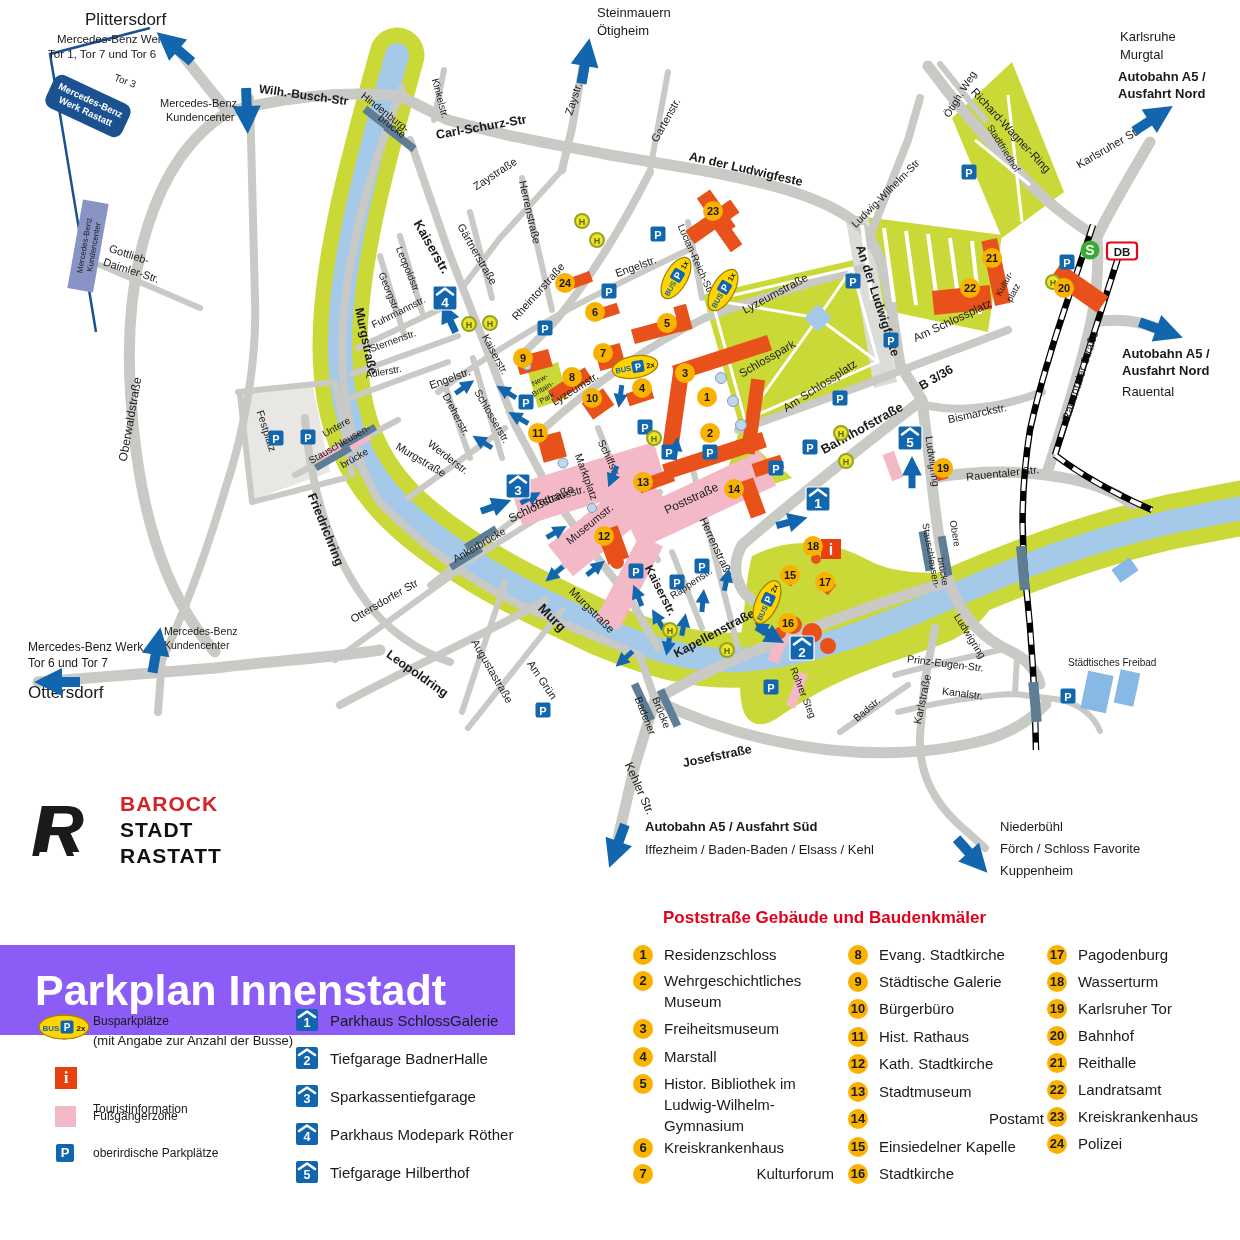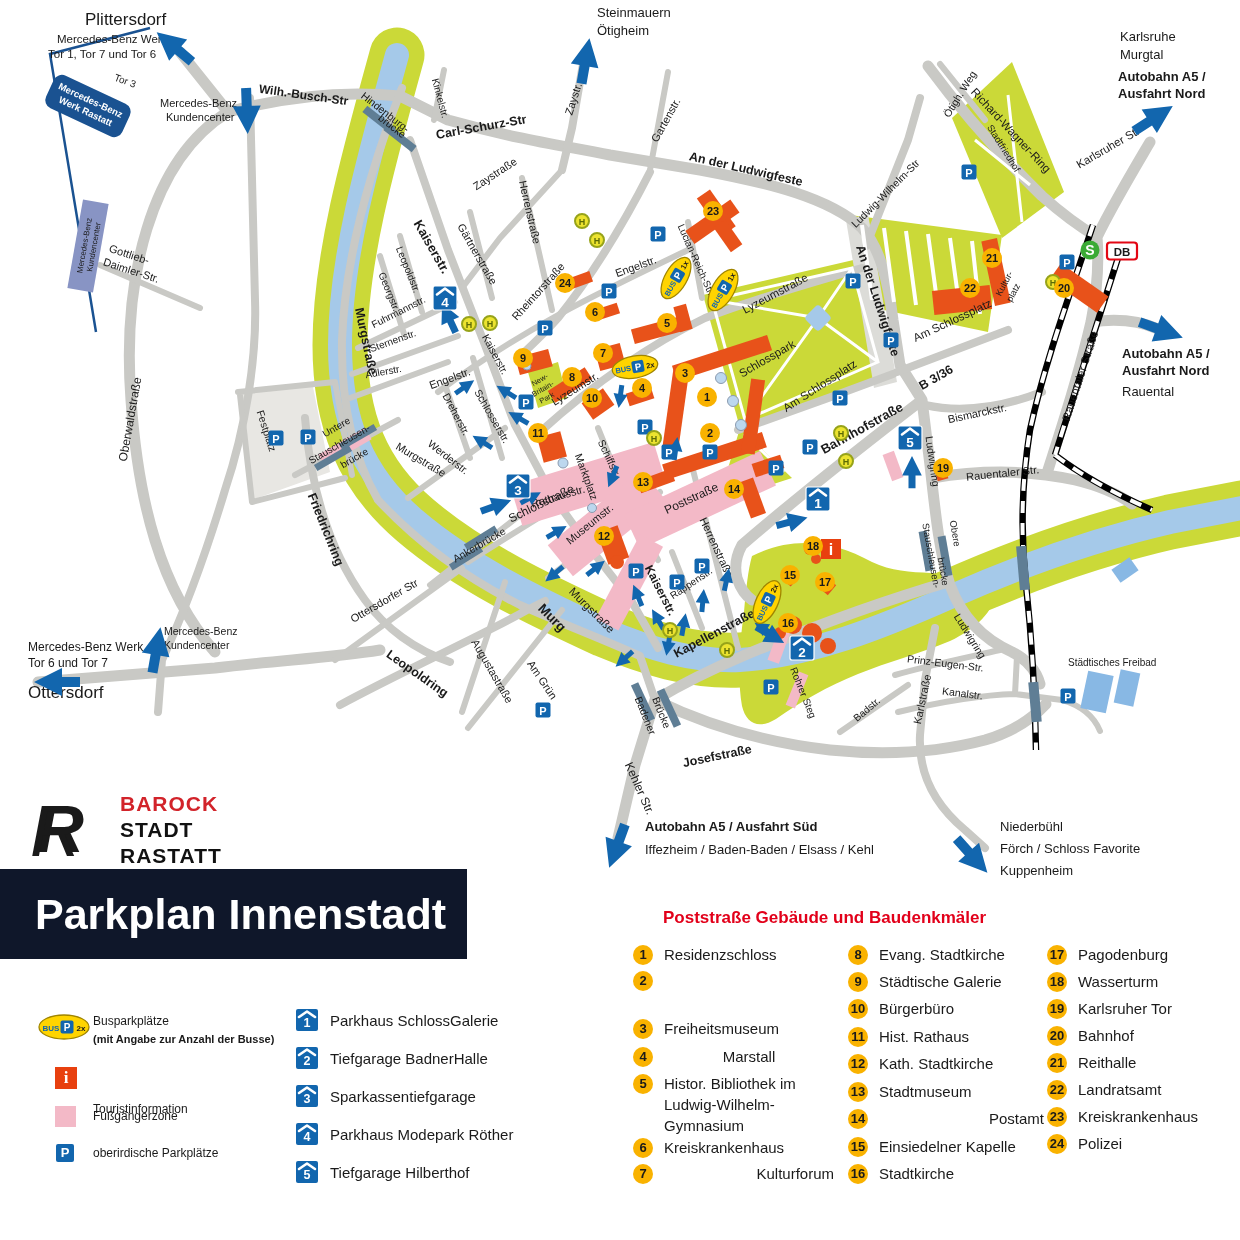--- a/index.html
+++ b/index.html
@@ -25,26 +25,26 @@
   .ifill{fill:#e8400f;}
   .roof{fill:none;stroke:#fff;stroke-width:2.6;stroke-linecap:round;stroke-linejoin:round;}
   .arrow{fill:#1266ae;}
   .rail-b{stroke:#000;stroke-width:6.5;fill:none;}
   .rail-w{stroke:#fff;stroke-width:4;fill:none;stroke-dasharray:12 10;}
   .wpath{stroke:#fff;stroke-width:3;fill:none;}
   .bridge{fill:#5f7e95;}
   .navy{stroke:#1a5291;stroke-width:2.5;fill:none;}
   
   .abs{position:absolute;}
-  #banner{position:absolute;left:0;top:869px;width:467px;height:90px;background:#0f172a;}
+  #banner{position:absolute;left:0;top:945px;width:515px;height:90px;background:#8b5cf6;}
   #banner div{color:#fff;font-size:43px;font-weight:bold;line-height:90px;padding-left:35px;}
   .logo-line{position:absolute;font-weight:bold;letter-spacing:1px;font-size:21px;color:#111;}
   .logo-red{color:#d2232a;}
   .leg-label{position:absolute;font-size:12px;color:#1a1a1a;white-space:nowrap;}
-  .leg-sub{position:absolute;font-size:11px;color:#1a1a1a;white-space:nowrap;font-weight:bold;}
+  .leg-sub{position:absolute;font-size:13px;color:#1a1a1a;white-space:nowrap;}
   .leg-sq{position:absolute;}
   .bheading{position:absolute;font-size:17px;font-weight:bold;color:#e2001a;white-space:nowrap;}
   .bitem{position:absolute;display:flex;align-items:flex-start;}
   .bnum{flex:0 0 auto;width:20px;height:20px;border-radius:50%;background:#f9b200;color:#1a1a1a;
         font-size:13px;font-weight:bold;text-align:center;line-height:20px;}
   .blabel{margin-left:11px;font-size:15px;line-height:21px;color:#1a1a1a;margin-top:-1px;}
   .gitem{position:absolute;display:flex;align-items:center;}
   .glabel{margin-left:12px;font-size:15px;color:#1a1a1a;white-space:nowrap;}
 </style>
 </head>
@@ -738,28 +738,29 @@
 </div>
 
 <div class="bheading" style="left:663px;top:908px;">Poststraße Gebäude und Baudenkmäler</div>
 <div>
   <div class="bitem" style="left:633px;top:945px;">
         <span class="bnum">1</span>
         <span class="blabel" style="width:170px;">Residenzschloss</span>
       </div>
   <div class="bitem" style="left:633px;top:971px;">
         <span class="bnum">2</span>
+        <span class="blabel" style="width:160px;">Wehrgeschichtliches Museum</span>
       </div>
   <div class="bitem" style="left:633px;top:1019px;">
         <span class="bnum">3</span>
         <span class="blabel" style="width:170px;">Freiheitsmuseum</span>
       </div>
   <div class="bitem" style="left:633px;top:1047px;">
         <span class="bnum">4</span>
-        <span class="blabel" style="width:170px;text-align:center;">Marstall</span>
+        <span class="blabel" style="width:170px;">Marstall</span>
       </div>
   <div class="bitem" style="left:633px;top:1074px;">
         <span class="bnum">5</span>
         <span class="blabel" style="width:150px;">Histor. Bibliothek im Ludwig-Wilhelm-Gymnasium</span>
       </div>
   <div class="bitem" style="left:633px;top:1138px;">
         <span class="bnum">6</span>
         <span class="blabel" style="width:170px;">Kreiskrankenhaus</span>
       </div>
   <div class="bitem" style="left:633px;top:1164px;">

